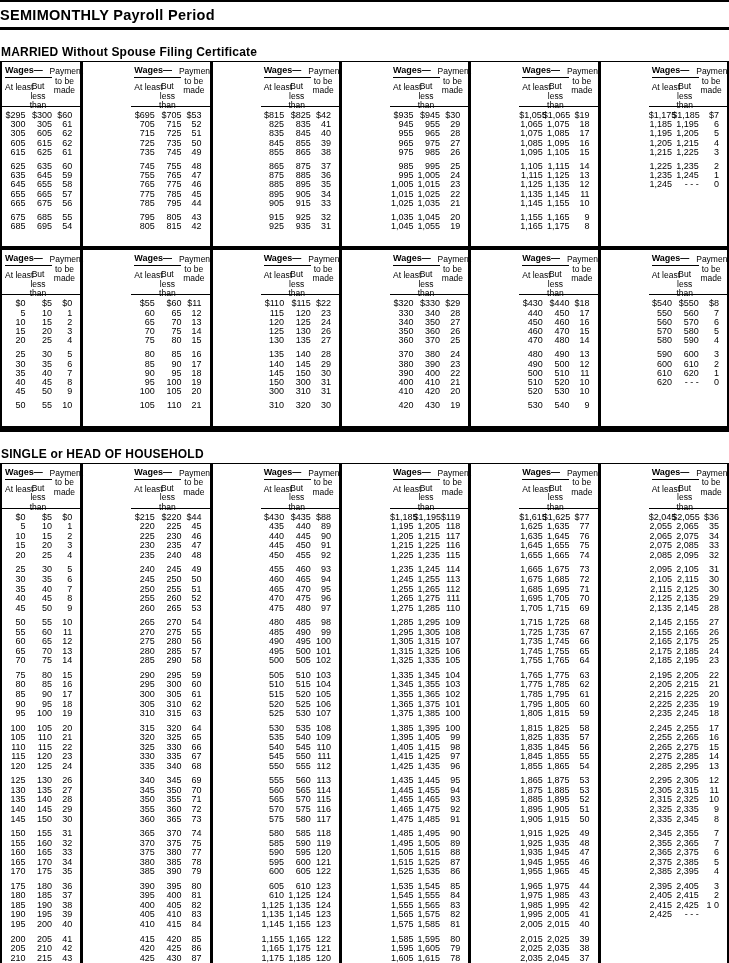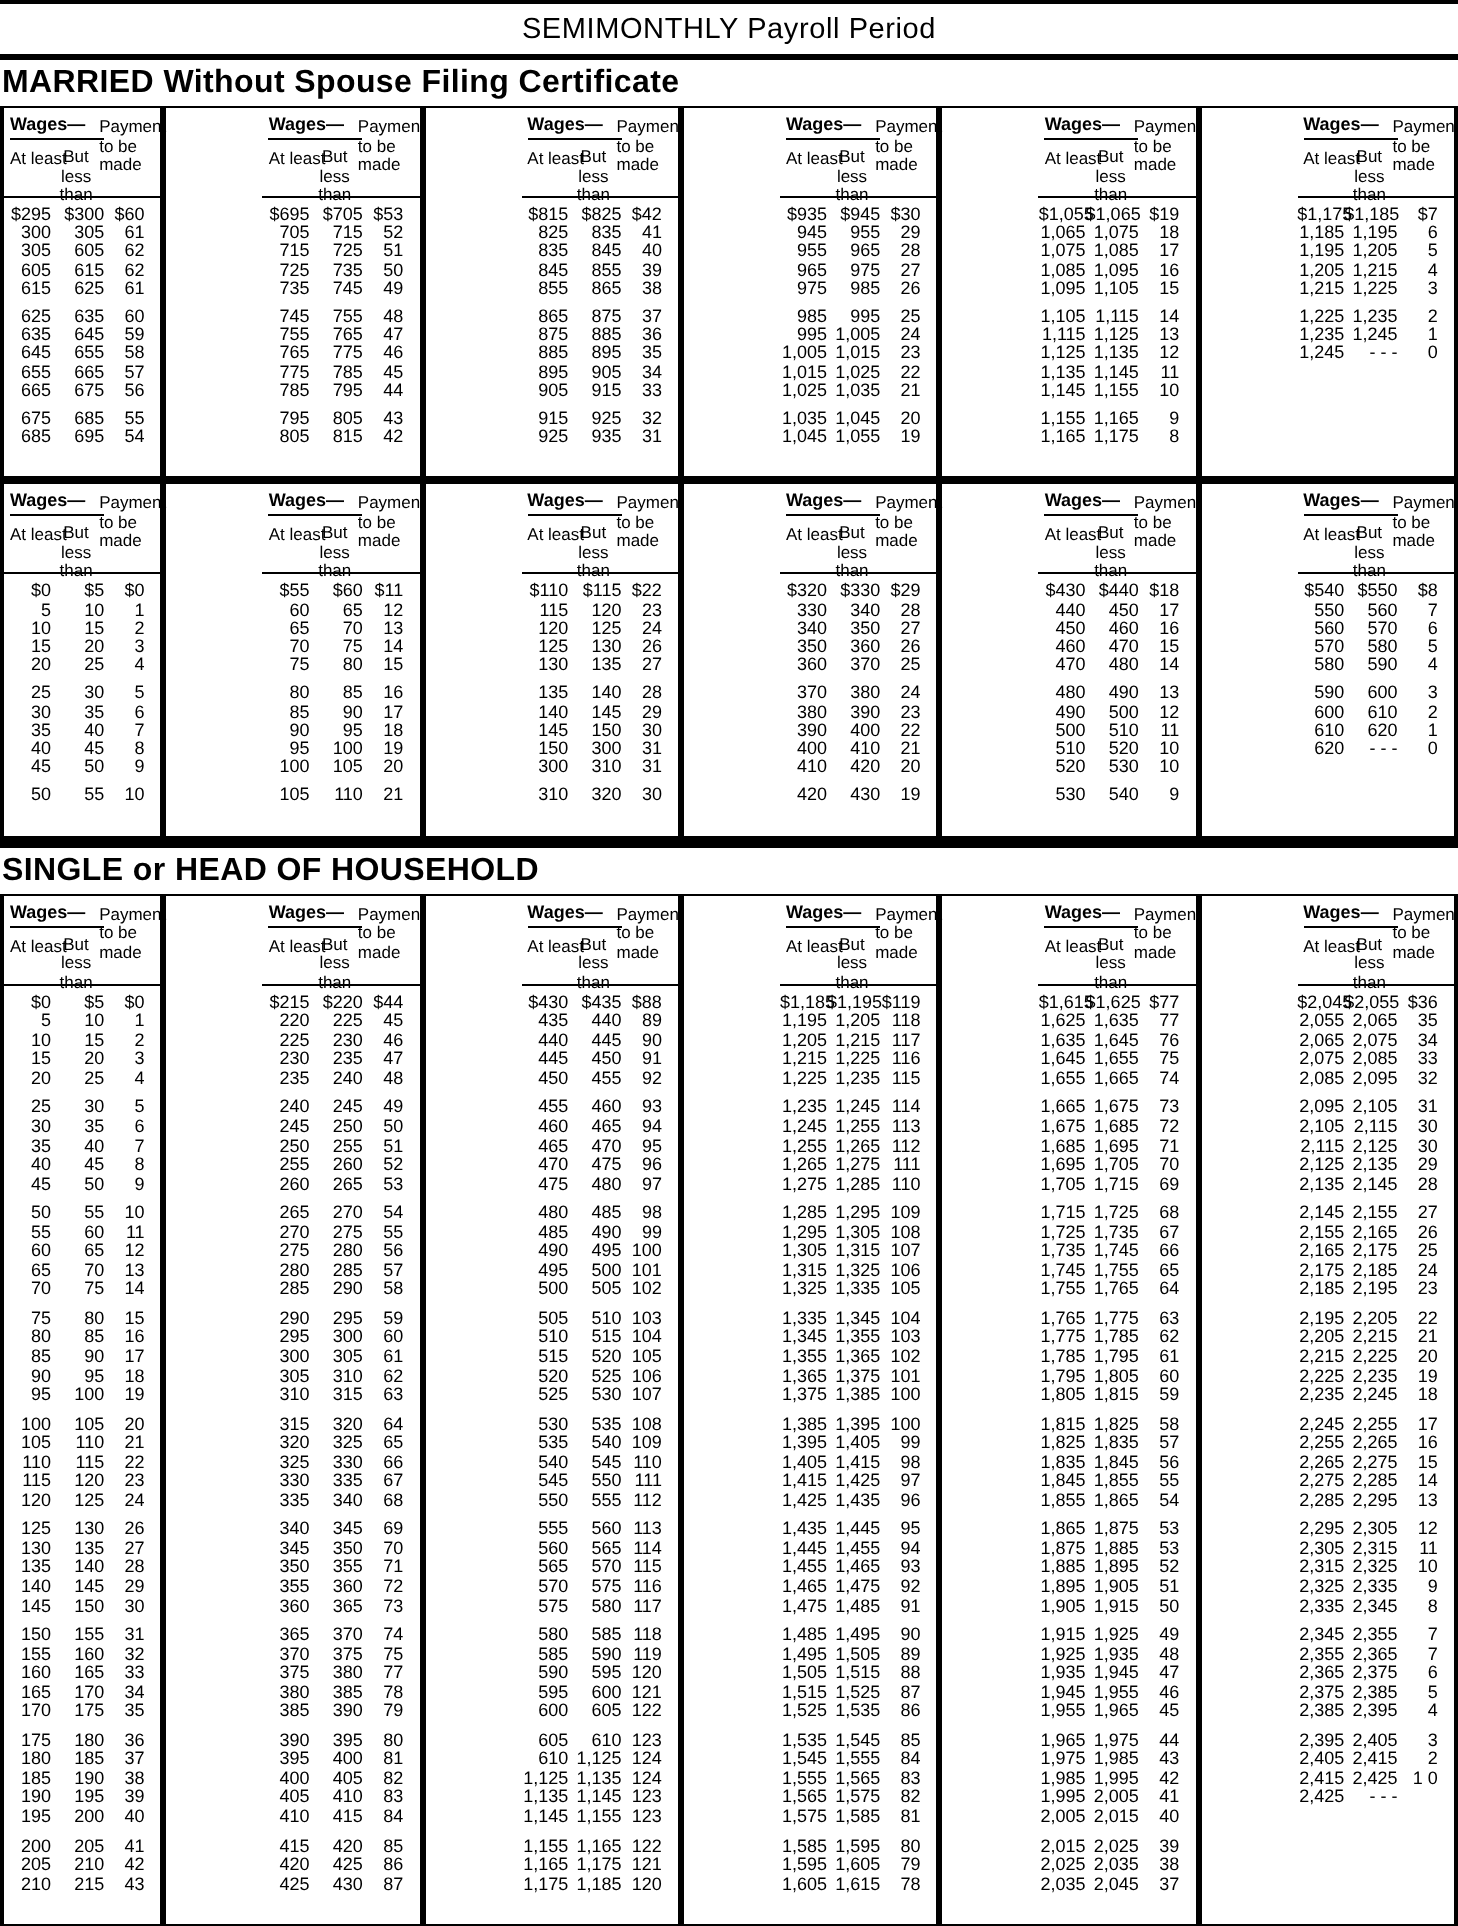--- a/index.html
+++ b/index.html
@@ -3,39 +3,39 @@
 <meta charset="utf-8">
 <style>
   html,body { margin:0; padding:0; background:#fff; }
   .page {
     width:729px; height:963px; box-sizing:border-box; position:relative;
     background:#fff; color:#000; overflow:hidden;
     font-family:"Liberation Sans","DejaVu Sans",sans-serif;
     border-top:2px solid #000;
   }
   .period-title {
-    text-align:center; font-weight:normal; font-size:14.5px;
+    text-align:left; font-weight:bold; font-size:14.5px;
     padding:5px 0 4px 0; letter-spacing:0.3px;
   }
   .thick-rule { border-top:3px solid #000; height:0; }
-  .section-title { font-weight:bold; font-size:16px; padding:3px 2px 2px 1px; letter-spacing:0.2px; }
+  .section-title { font-weight:bold; font-size:12px; padding:3px 2px 2px 1px; letter-spacing:0.2px;margin-top:12px; }
   .table {
     display:flex; border-left:2px solid #000; border-right:2px solid #000;
     border-top:1px solid #000; border-bottom:3px solid #000; background:#fff;gap:48px;
   }
   .tcol { flex:1 1 0; border-right:3px solid #000; display:flex; flex-direction:column; min-width:0; }
   .tcol:last-child { border-right:none; }
   .colhead { height:44px; border-bottom:1px solid #000; position:relative; flex:none; }
   .wages {
     position:absolute; left:3px; top:3px; width:60%; height:12px;
     border-bottom:1px solid #000; font-size:9px; font-weight:bold;
   }
   .payment-head {
     position:absolute; right:1px; top:5px; width:38%;
-    font-size:8.5px; line-height:9.5px;
+    text-align:center; font-size:8.5px; line-height:9.5px;
   }
   .atleast-head { position:absolute; left:3px; top:20px; font-size:8.5px; }
   .butless-head {
     position:absolute; left:31%; top:20px; width:30%;
     text-align:center; font-size:8.5px; line-height:9.5px;
   }
   .rows { padding-top:4px; padding-bottom:13px; }
   .group { margin-bottom:5px; }
   .group:last-child { margin-bottom:2px; }
   .row { display:flex; font-size:9px; line-height:9.2px; white-space:nowrap; }

